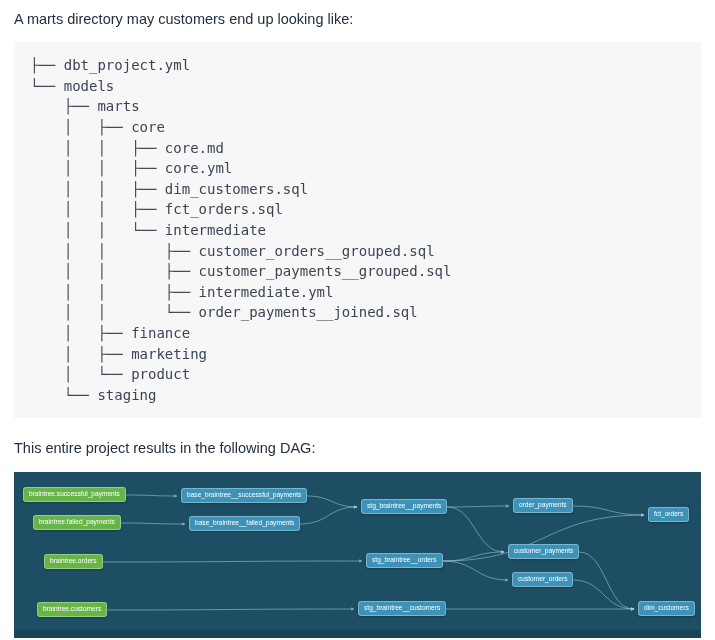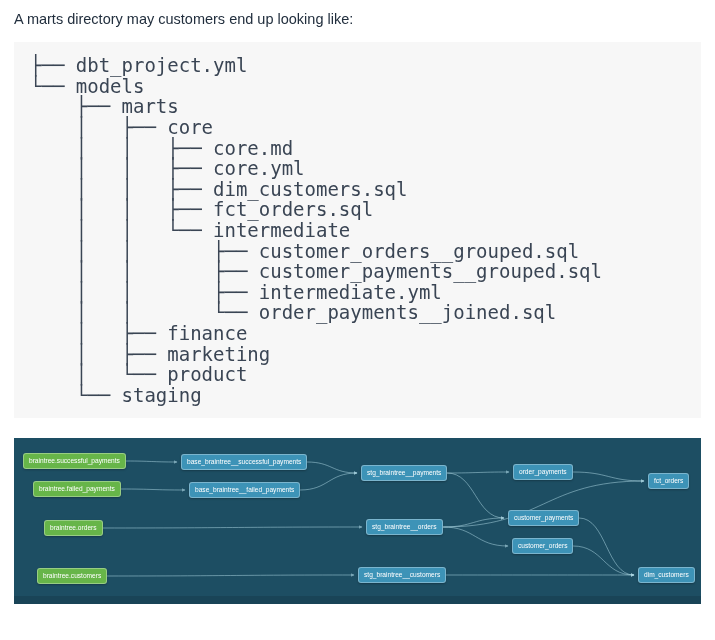--- a/index.html
+++ b/index.html
@@ -13,21 +13,21 @@
   p.para {
     font-size:14.5px;
     line-height:1.4;
     margin:0 0 13px 0;
   }
   pre.tree {
     background:#f7f7f7;
     margin:0 0 20px 0;
     padding:13px 16px;
     font-family:"DejaVu Sans Mono", monospace;
-    font-size:19px;
+    font-size:14px;
     line-height:20.6px;
     color:#3a4554;
     white-space:pre;
     overflow:hidden;
   }
   .dag {
     position:relative;
     width:687px;
     height:166px;
     background:var(--dag-bg, #1d4e63);
@@ -71,20 +71,21 @@
     │   │   └── intermediate
     │   │       ├── customer_orders__grouped.sql
     │   │       ├── customer_payments__grouped.sql
     │   │       ├── intermediate.yml
     │   │       └── order_payments__joined.sql
     │   ├── finance
     │   ├── marketing
     │   └── product
     └── staging</code></pre>
 
+  <p class="para">This entire project results in the following DAG:</p>
 
   <div class="dag" style="--dag-bg: #1d4e63; --source-color: #67b549; --model-color: #3d93b7;">
     <svg width="687" height="166" xmlns="http://www.w3.org/2000/svg">
       <defs>
         <marker id="arrow" markerWidth="5" markerHeight="5" refX="3.5" refY="2" orient="auto">
           <path d="M0,0 L4,2 L0,4 Z" fill="rgba(178,219,232,0.5)"></path>
         </marker>
       </defs>
       <g fill="none" stroke-width="1" stroke="rgba(178,219,232,0.5)">
           <path d="M112,23 C137.5,23 137.5,24 163,24" marker-end="url(#arrow)"></path>

